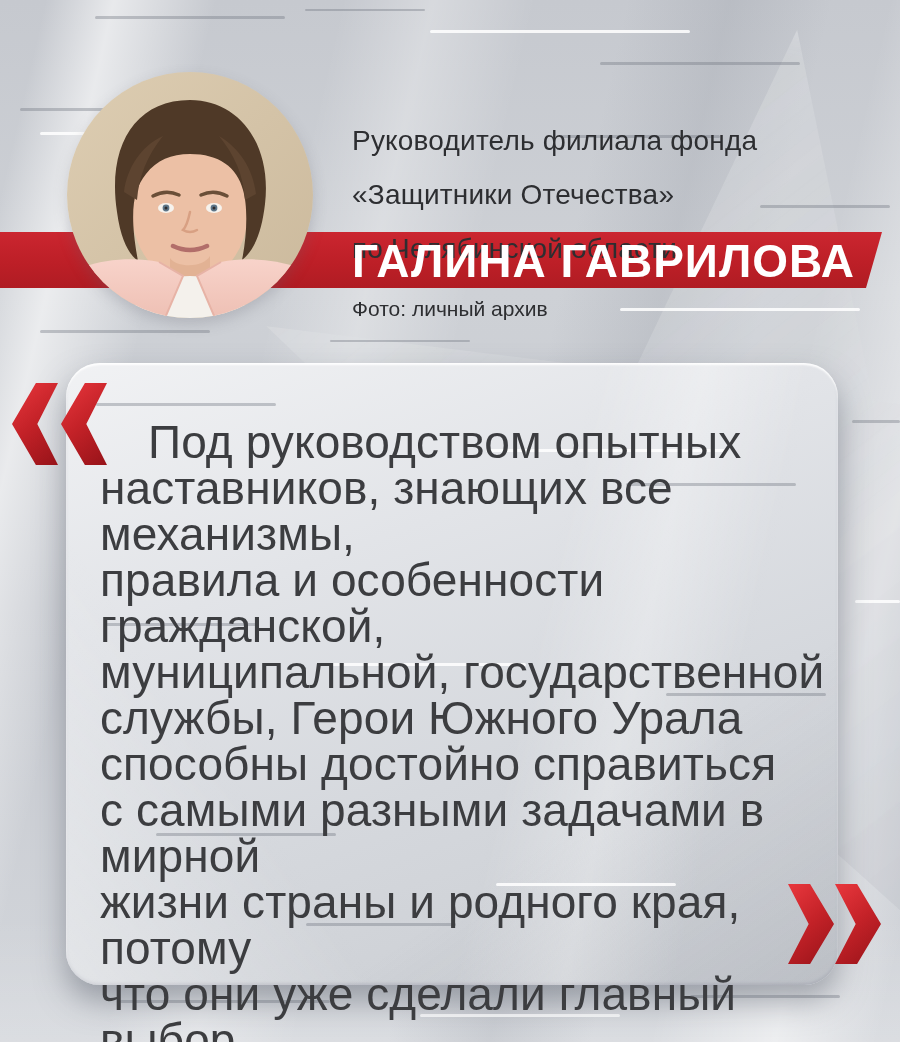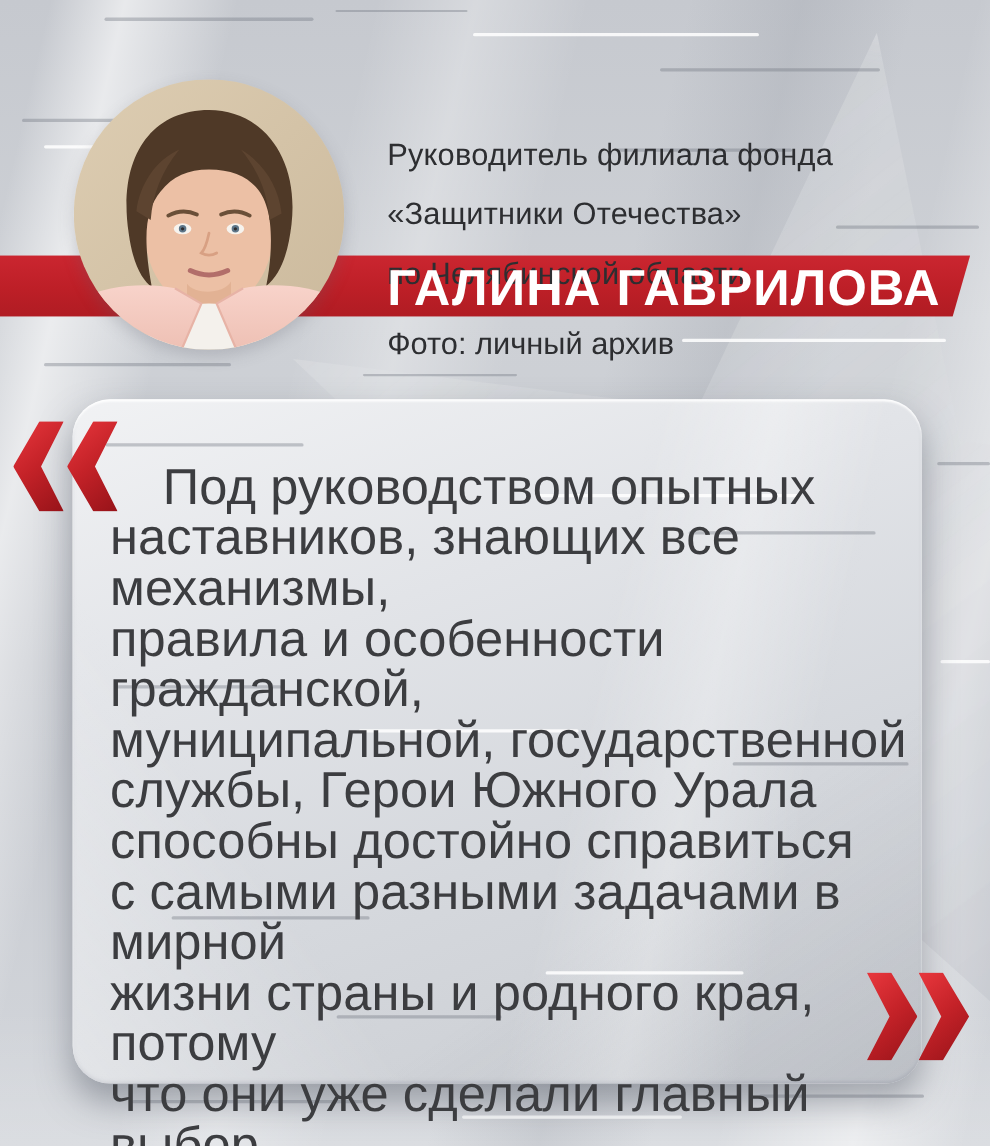--- a/index.html
+++ b/index.html
@@ -40,21 +40,21 @@
     position:absolute; left:0; top:232px; width:900px; height:56px; z-index:3;
     background: linear-gradient(180deg,#cb2630 0%,#bd1f27 55%,#b01c23 100%);
     clip-path: polygon(0 0, 882px 0, 866px 100%, 0 100%);
   }
   .name {
     position:absolute; left:352px; top:232px; height:56px; z-index:4;
     line-height:58px; font-size:46px; font-weight:bold; letter-spacing:1px; color:#ffffff;
   }
   .credit {
     position:absolute; left:352px; top:297px; z-index:4;
-    font-size:28px; color:#2d2e31;
+    font-size:21px; color:#2d2e31;
   }
   
   .photo {
     position:absolute; left:67px; top:72px; width:246px; height:246px; z-index:5;
     border-radius:50%; overflow:hidden;
     box-shadow: 0 6px 14px rgba(100,100,110,0.25);
   }
   .photo svg { display:block; }
   
   .quote-card {

